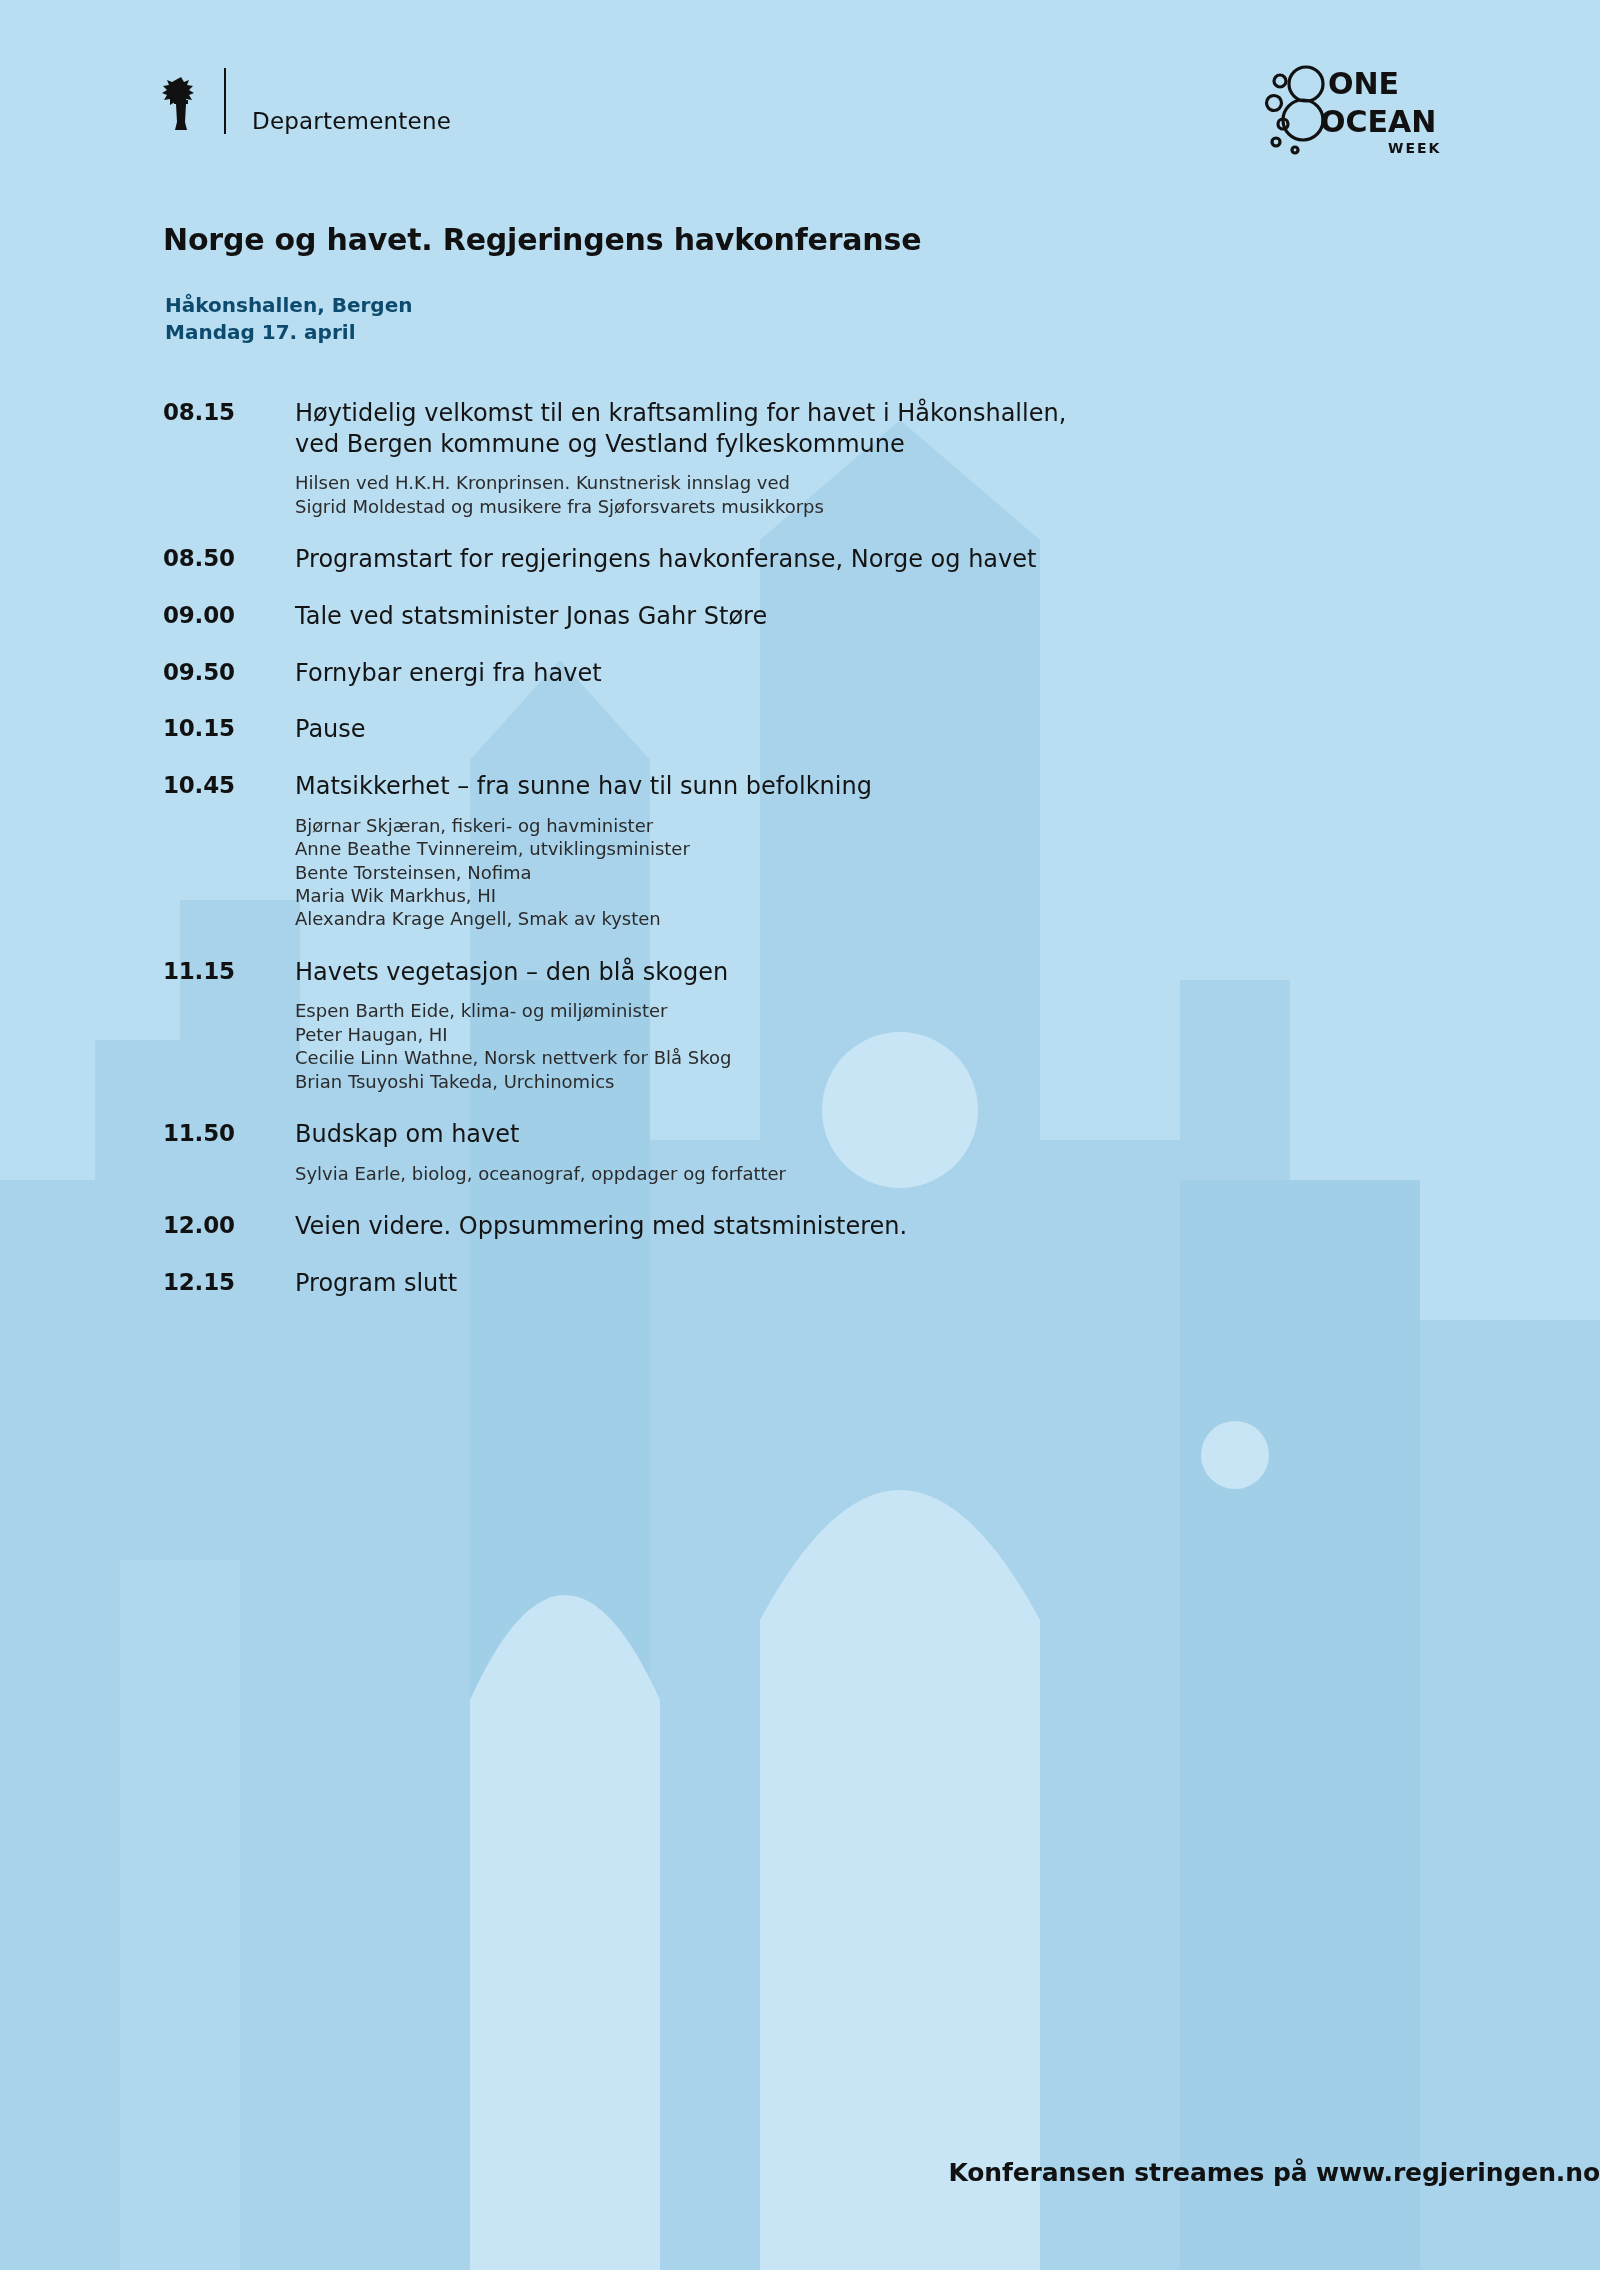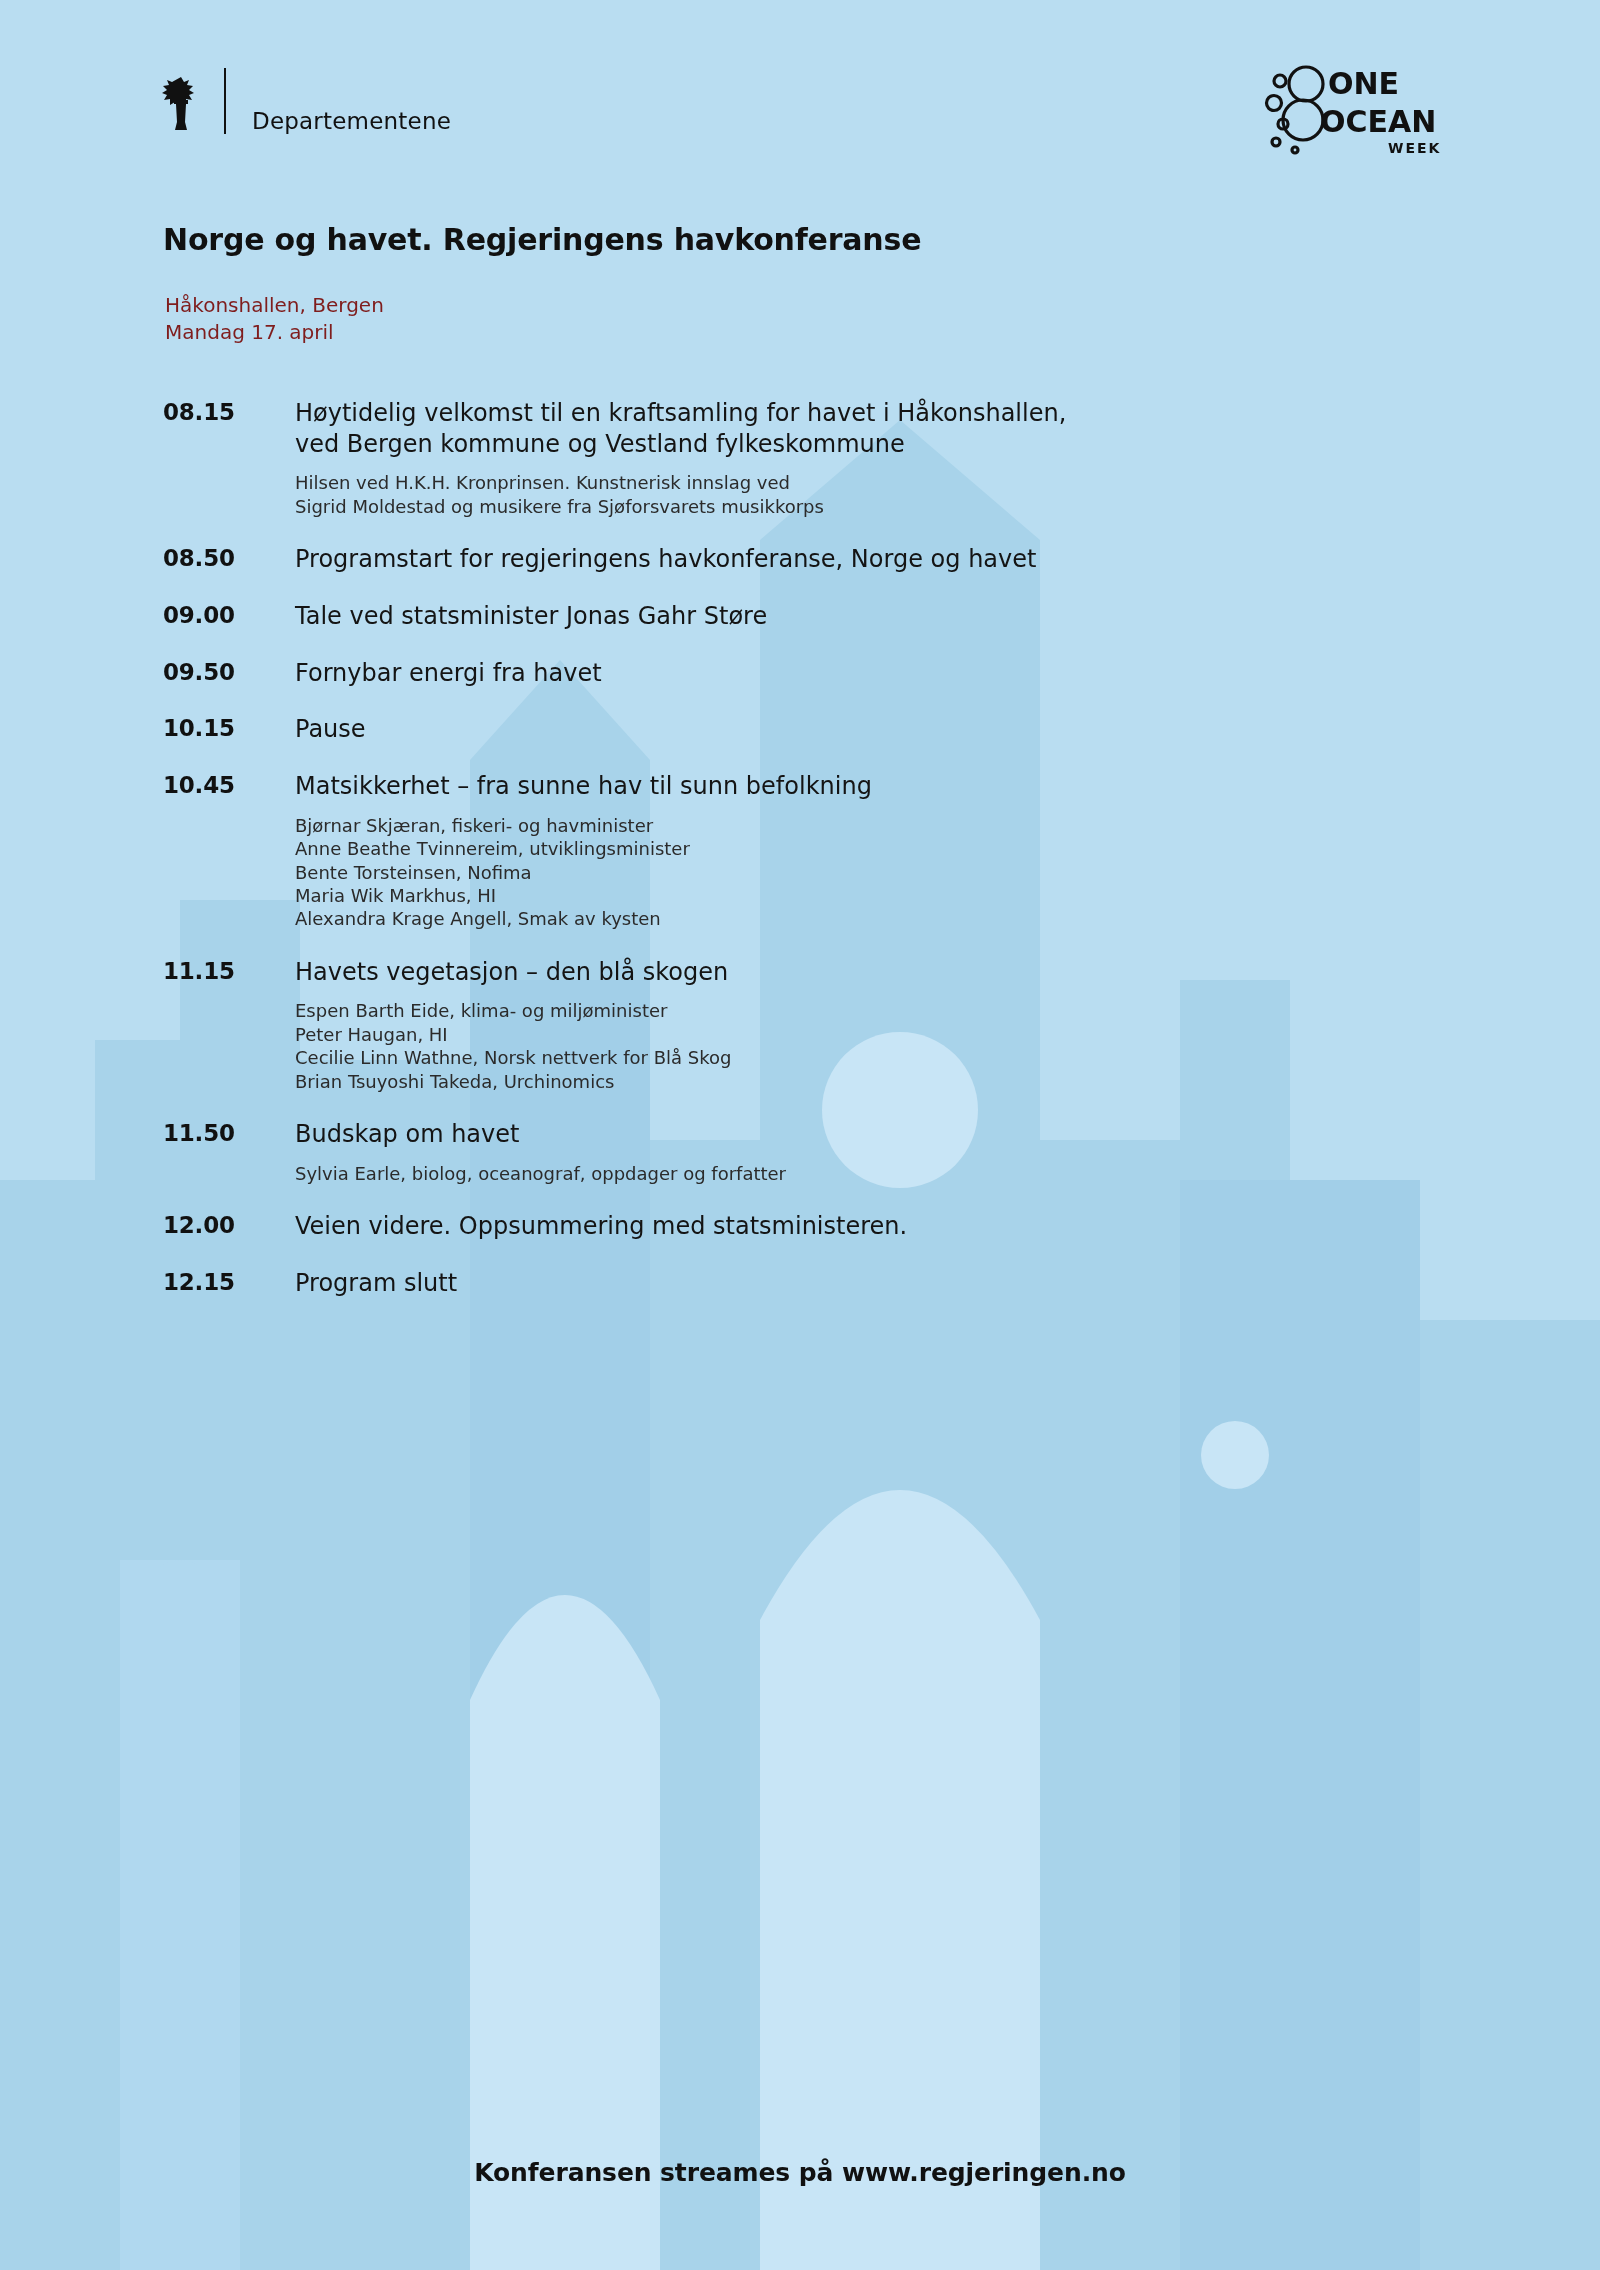--- a/index.html
+++ b/index.html
@@ -85,21 +85,22 @@
     color: #111;
     letter-spacing: -0.2px;
     text-align: center;
   }
   .subtitle {
     position: absolute;
     left: 165px;
     top: 292px;
     font-size: 20px;
     line-height: 1.33;
-    color: #7f1d1d;
+    color: #0c4a6e;
+    font-weight: bold;
   }
 
   
   .program {
     position: absolute;
     left: 163px;
     top: 398px;
     width: 1300px;
   }
   .slot {
@@ -132,21 +133,21 @@
     white-space: pre-line;
     margin-top: 12px;
   }
 
   
   .footer {
     position: absolute;
     left: 0;
     top: 2158px;
     width: 1600px;
-    text-align: center;
+    text-align: right;
     font-size: 25px;
     font-weight: bold;
     color: #111;
     letter-spacing: -0.1px;
   }
 </style>
 </head>
 <body>
 
 <svg class="bg-art" viewBox="0 0 1600 2270" preserveAspectRatio="none" aria-hidden="true">

